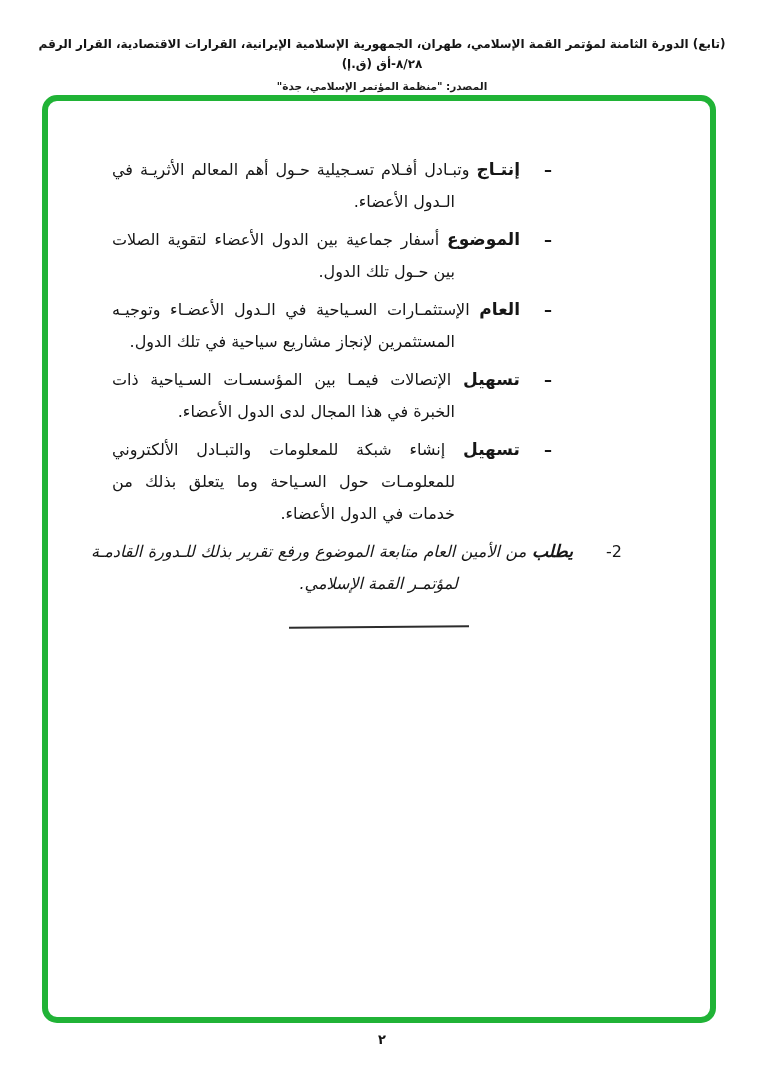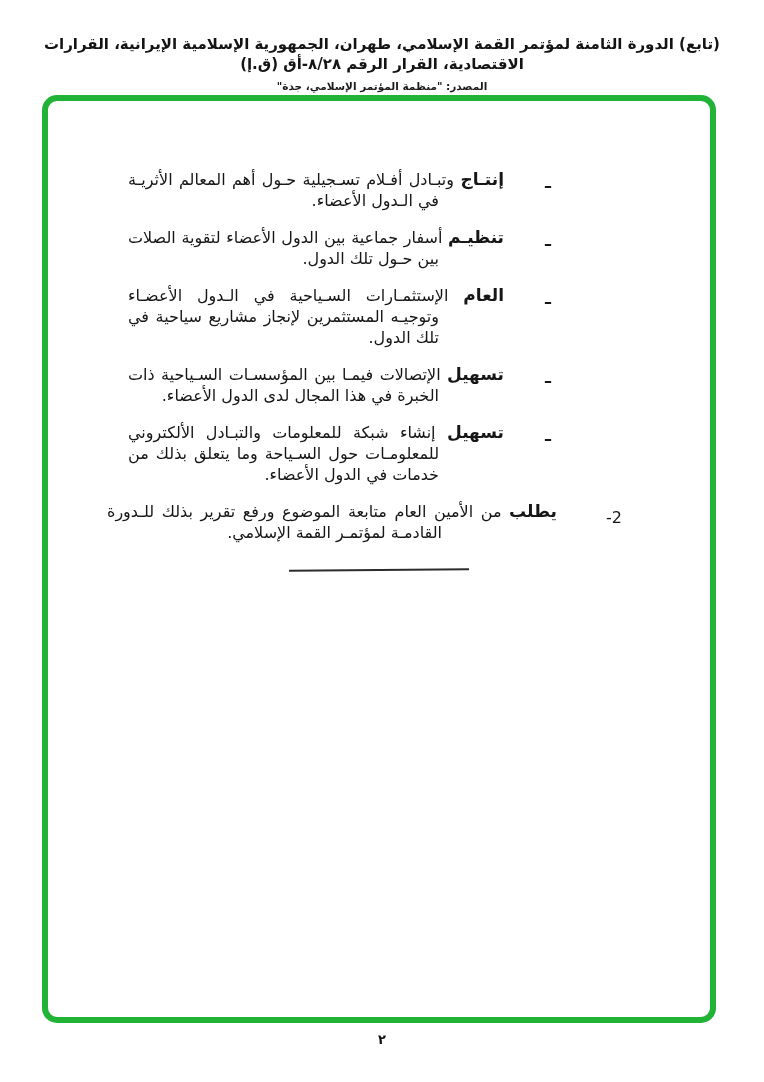--- a/index.html
+++ b/index.html
@@ -22,21 +22,21 @@
   
   .doc-header {
     position: absolute;
     top: 34px;
     left: 0;
     width: 764px;
     direction: rtl;
     text-align: center;
   }
   .doc-header .line1 {
-    font-size: 15px;
+    font-size: 12px;
     font-weight: bold;
     line-height: 20px;
     padding: 0 36px;
     letter-spacing: 0px;
   }
   .doc-header .line2 {
     font-size: 10.5px;
     font-weight: bold;
     line-height: 18px;
     margin-top: 3px;
@@ -62,23 +62,23 @@
     width: 662px;
     direction: rtl;
     padding-top: 52px;
     box-sizing: border-box;
   }
   .item {
     position: relative;
     margin-bottom: 5px;
   }
   .item p {
-    margin: 16px;
+    margin: 0;
     font-size: 16px;
-    line-height: 21px;
+    line-height: 32px;
     text-align: justify;
     text-align-last: right;
     color: #161616;
   }
   .item .lead {
     font-weight: bold;
     font-size: 17px;
   }
   .marker {
     position: absolute;
@@ -95,20 +95,21 @@
     text-indent: -65px;    
   }
   .item.bullet .marker {
     right: 158px;
   }
   
   .item.numbered p {
     padding-right: 252px;
     padding-left: 43px;
     text-indent: -115px;
+    font-style: italic;
   }
   .item.numbered .marker {
     right: 88px;
     font-weight: normal;
   }
   
   .divider {
     width: 180px;
     height: 0;
     border-top: 2px solid #2c2c2c;
@@ -142,21 +143,21 @@
 
   <div class="content">
 
     <div class="item bullet">
       <span class="marker">–</span>
       <p><span class="lead">إنتـاج</span> <span>وتبـادل أفـلام تسـجيلية حـول أهم المعالم الأثريـة في الـدول الأعضاء.</span></p>
     </div>
 
     <div class="item bullet">
       <span class="marker">–</span>
-      <p><span class="lead">تنظيـم</span> <span>أسفار جماعية بين الدول الأعضاء لتقوية الصلات بين حـول تلك الدول.</span></p>
+      <p><span class="lead">الموضوع</span> <span>أسفار جماعية بين الدول الأعضاء لتقوية الصلات بين حـول تلك الدول.</span></p>
     </div>
 
     <div class="item bullet">
       <span class="marker">–</span>
       <p><span class="lead">العام</span> <span>الإستثمـارات السـياحية في الـدول الأعضـاء وتوجيـه المستثمرين لإنجاز مشاريع سياحية في تلك الدول.</span></p>
     </div>
 
     <div class="item bullet">
       <span class="marker">–</span>
       <p><span class="lead">تسهيل</span> <span>الإتصالات فيمـا بين المؤسسـات السـياحية ذات الخبرة في هذا المجال لدى الدول الأعضاء.</span></p>

